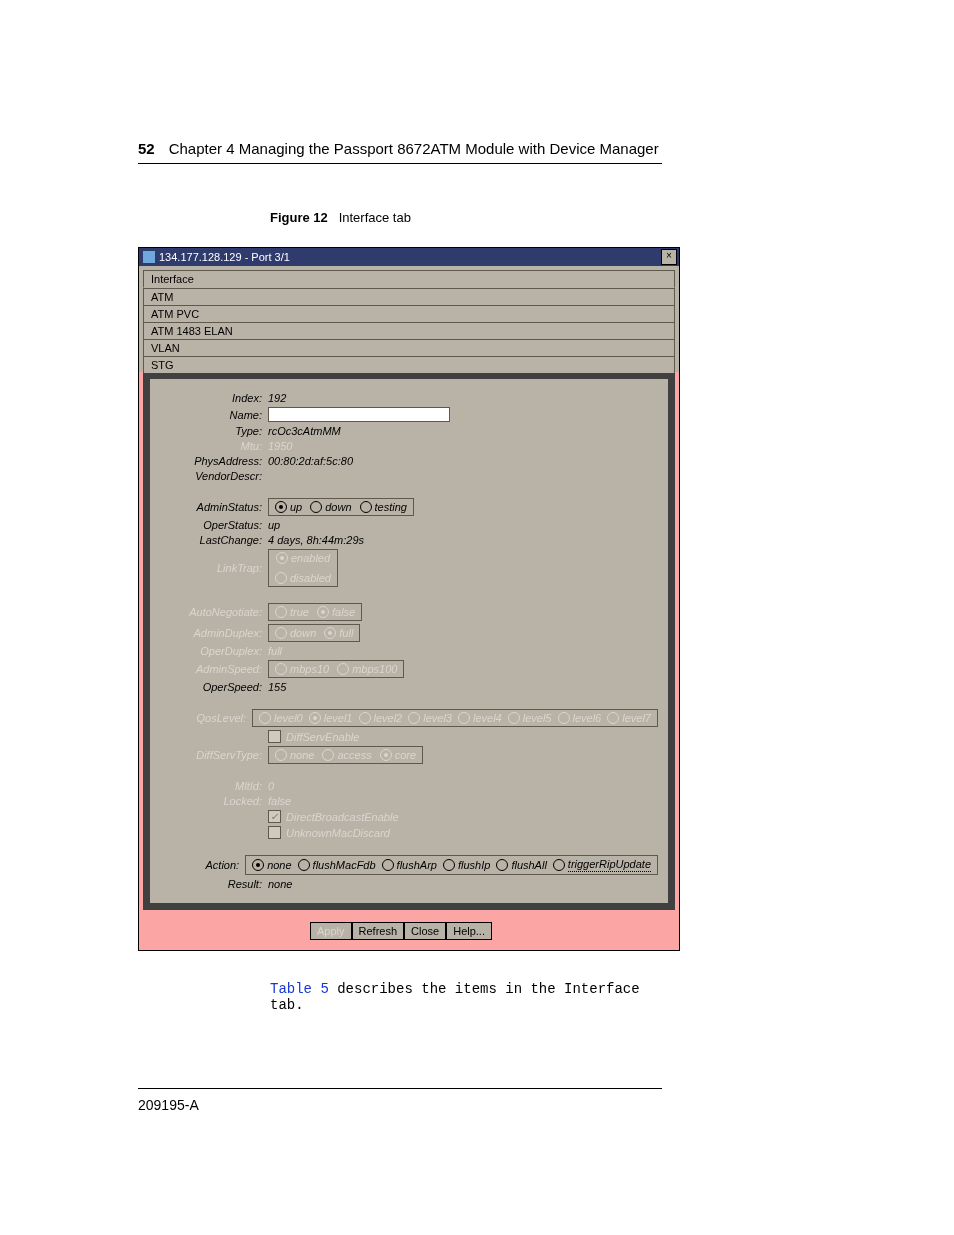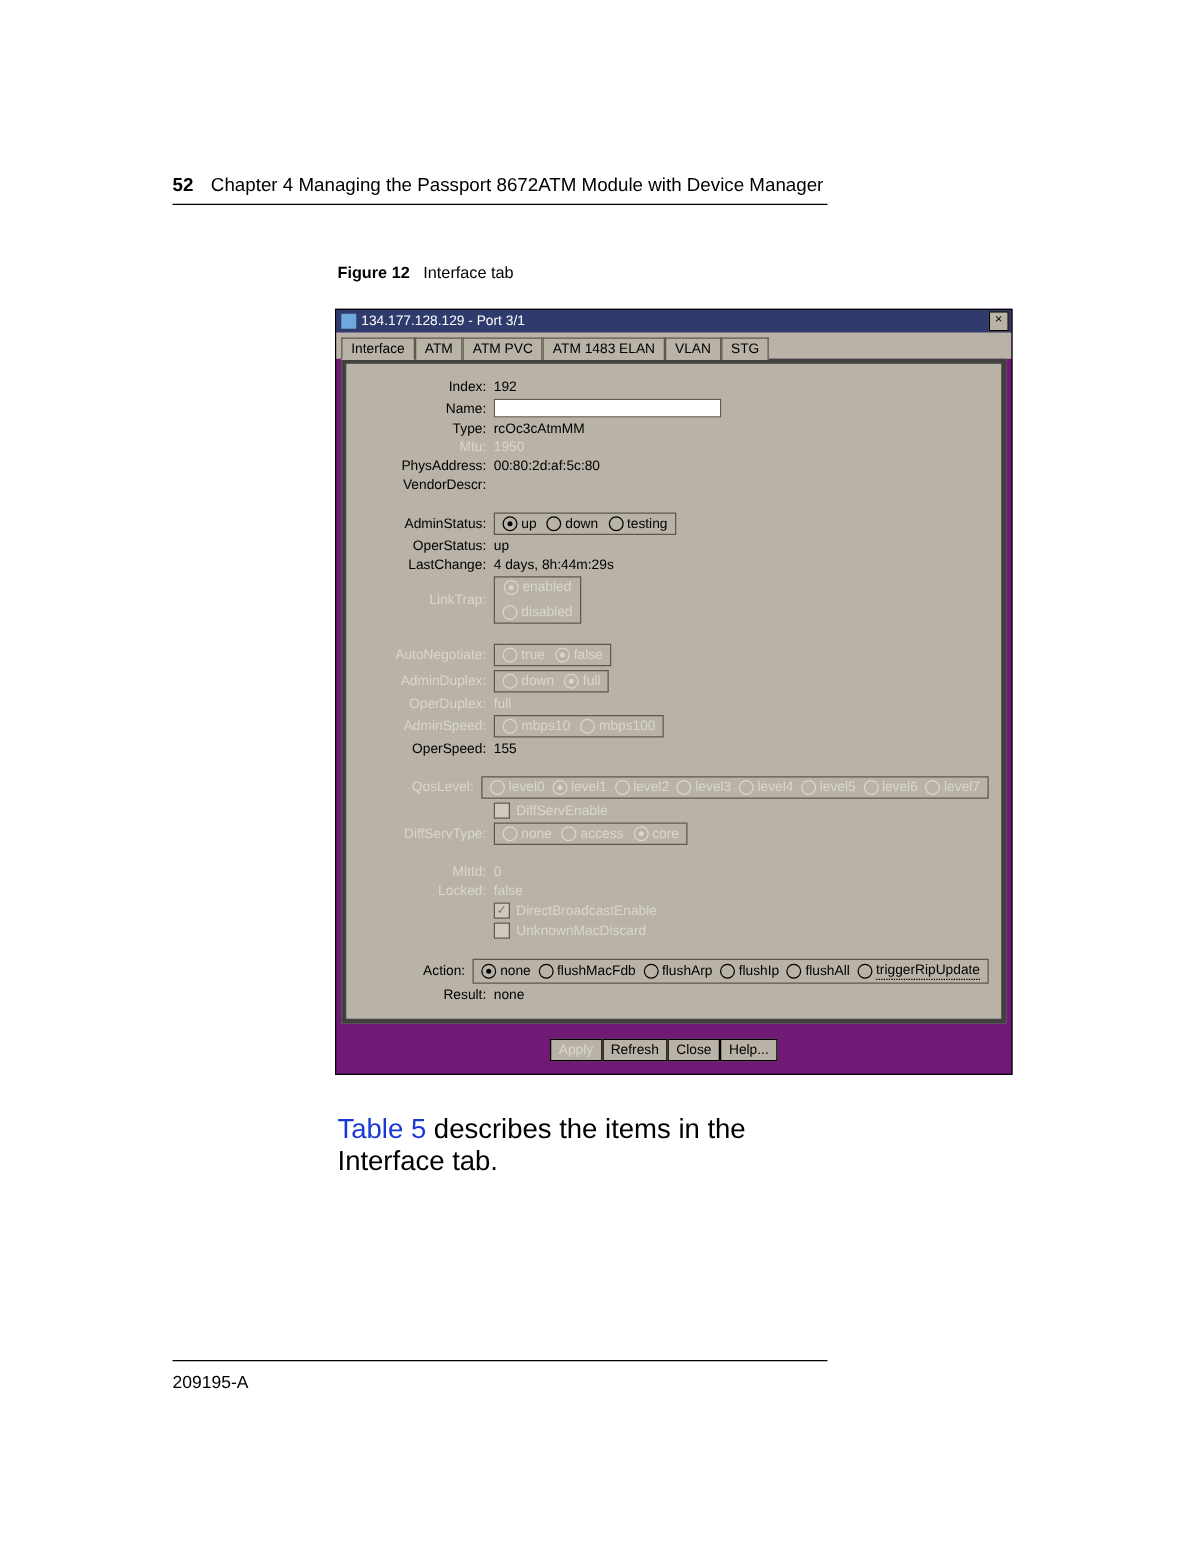--- a/index.html
+++ b/index.html
@@ -34,23 +34,22 @@
     font-family: Arial, Helvetica, sans-serif;
     font-size: 13px;
     margin-left: 132px;
     margin-bottom: 22px;
   }
   .figure-caption .fig-label { font-weight: bold; }
 
   
   .dialog {
     width: 540px;
-    margin-left: 130px;
     border: 1px solid #000;
-    background: #701a75;
+    background: #fca5a5;
     font-family: Tahoma, Arial, sans-serif;
     font-size: 11px;
     color: #000;
   }
   .titlebar {
     background: #2f3a6d;
     color: #fff;
     height: 18px;
     display: flex;
     align-items: center;
@@ -72,41 +71,43 @@
     line-height: 12px;
     text-align: center;
     color: #000;
     cursor: pointer;
   }
   .tabs {
     display: flex;
     padding: 3px 4px 0 4px;
     gap: 0;
     background: #b9b3a7;
+    flex-direction: column;
   }
   .tab {
     border: 1px solid #5e594d;
     border-bottom: none;
     background: #b9b3a7;
     padding: 2px 7px;
     font-size: 11px;
     position: relative;
     top: 1px;
     cursor: pointer;
   }
   .tab.active {
     background: #b9b3a7;
     border-bottom: 1px solid #b9b3a7;
     z-index: 2;
   }
   .panel {
     margin: 0 4px 6px 4px;
-    border: 4px solid #404040;
+    border: 7px solid #404040;
     background: #b9b3a7;
     padding: 10px 10px 10px 26px;
+    font-style: italic;
   }
 
   .row {
     display: flex;
     align-items: center;
     margin: 3px 0;
     font-size: 11px;
   }
   .row .lbl {
     width: 86px;
@@ -194,22 +195,22 @@
     padding: 2px 6px;
     font-size: 11px;
     cursor: pointer;
   }
   .btn.disabled { color: #d9d6cf; }
 
   
   .body-text {
     margin-left: 132px;
     margin-top: 30px;
-    font-size: 22px;
-    font-family: Liberation Sans, sans-serif;
+    font-size: 14px;
+    font-family: Liberation Mono, monospace;
   }
   .body-text .link { color: #1838d6; }
 
   .footer {
     position: absolute;
     bottom: 122px;
     left: 138px;
     right: 116px;
     border-top: 1.5px solid #000;
     padding-top: 8px;

